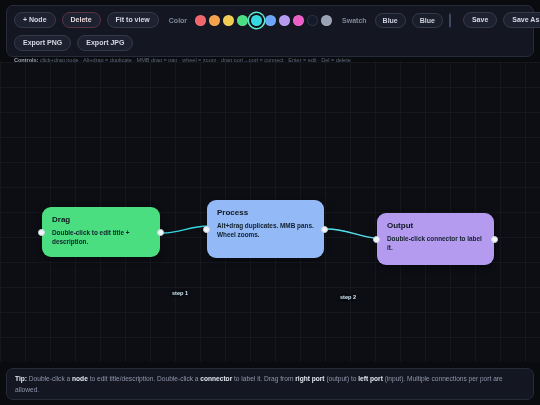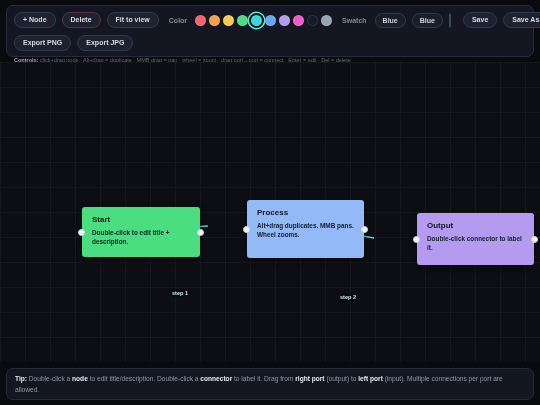--- a/index.html
+++ b/index.html
@@ -123,25 +123,24 @@
     overflow: hidden;
   }
   .edge-layer {
     position: absolute; left: 0; top: 0;
     width: 540px; height: 300px;
     pointer-events: none;
   }
 
   .node {
     position: absolute;
-    border-radius: 3px;
+    border-radius: 9px;
     padding: 9px 9px 9px 10px;
     cursor: move;
     box-shadow: 0 2px 7px rgba(0,0,0,0.45);
-    margin-left: 40px;
   }
   .node-title {
     font-size: 8px;
     font-weight: bold;
     color: #0f1720;
     margin-bottom: 5px;
     line-height: 1;
   }
   .node-desc {
     font-size: 6.4px;
@@ -246,21 +245,21 @@
 
   <div class="canvas">
 
     <svg class="edge-layer" viewBox="0 0 540 300">
       <path d="M 163,171 C 180,171 190,164 208,164" fill="none" stroke="#35d7e0" stroke-width="1.4"></path>
       <path d="M 327,167 C 345,167 358,174 374,176" fill="none" stroke="#35d7e0" stroke-width="1.4"></path>
       <path d="M 327,167 C 345,167 358,174 374,176" fill="none" stroke="#9fe8f2" stroke-width="0.6" opacity="0.7"></path>
     </svg>
 
     <div class="node" id="node-start" style="background: rgb(74, 222, 128);">
-      <div class="node-title">Start</div>
+      <div class="node-title">Drag</div>
       <div class="node-desc">Double-click to edit title + description.</div>
       <div class="port left"></div>
       <div class="port right"></div>
     </div>
 
     <div class="node" id="node-process" style="background: rgb(147, 185, 246);">
       <div class="node-title">Process</div>
       <div class="node-desc">Alt+drag duplicates. MMB pans. Wheel zooms.</div>
       <div class="port left"></div>
       <div class="port right"></div>

